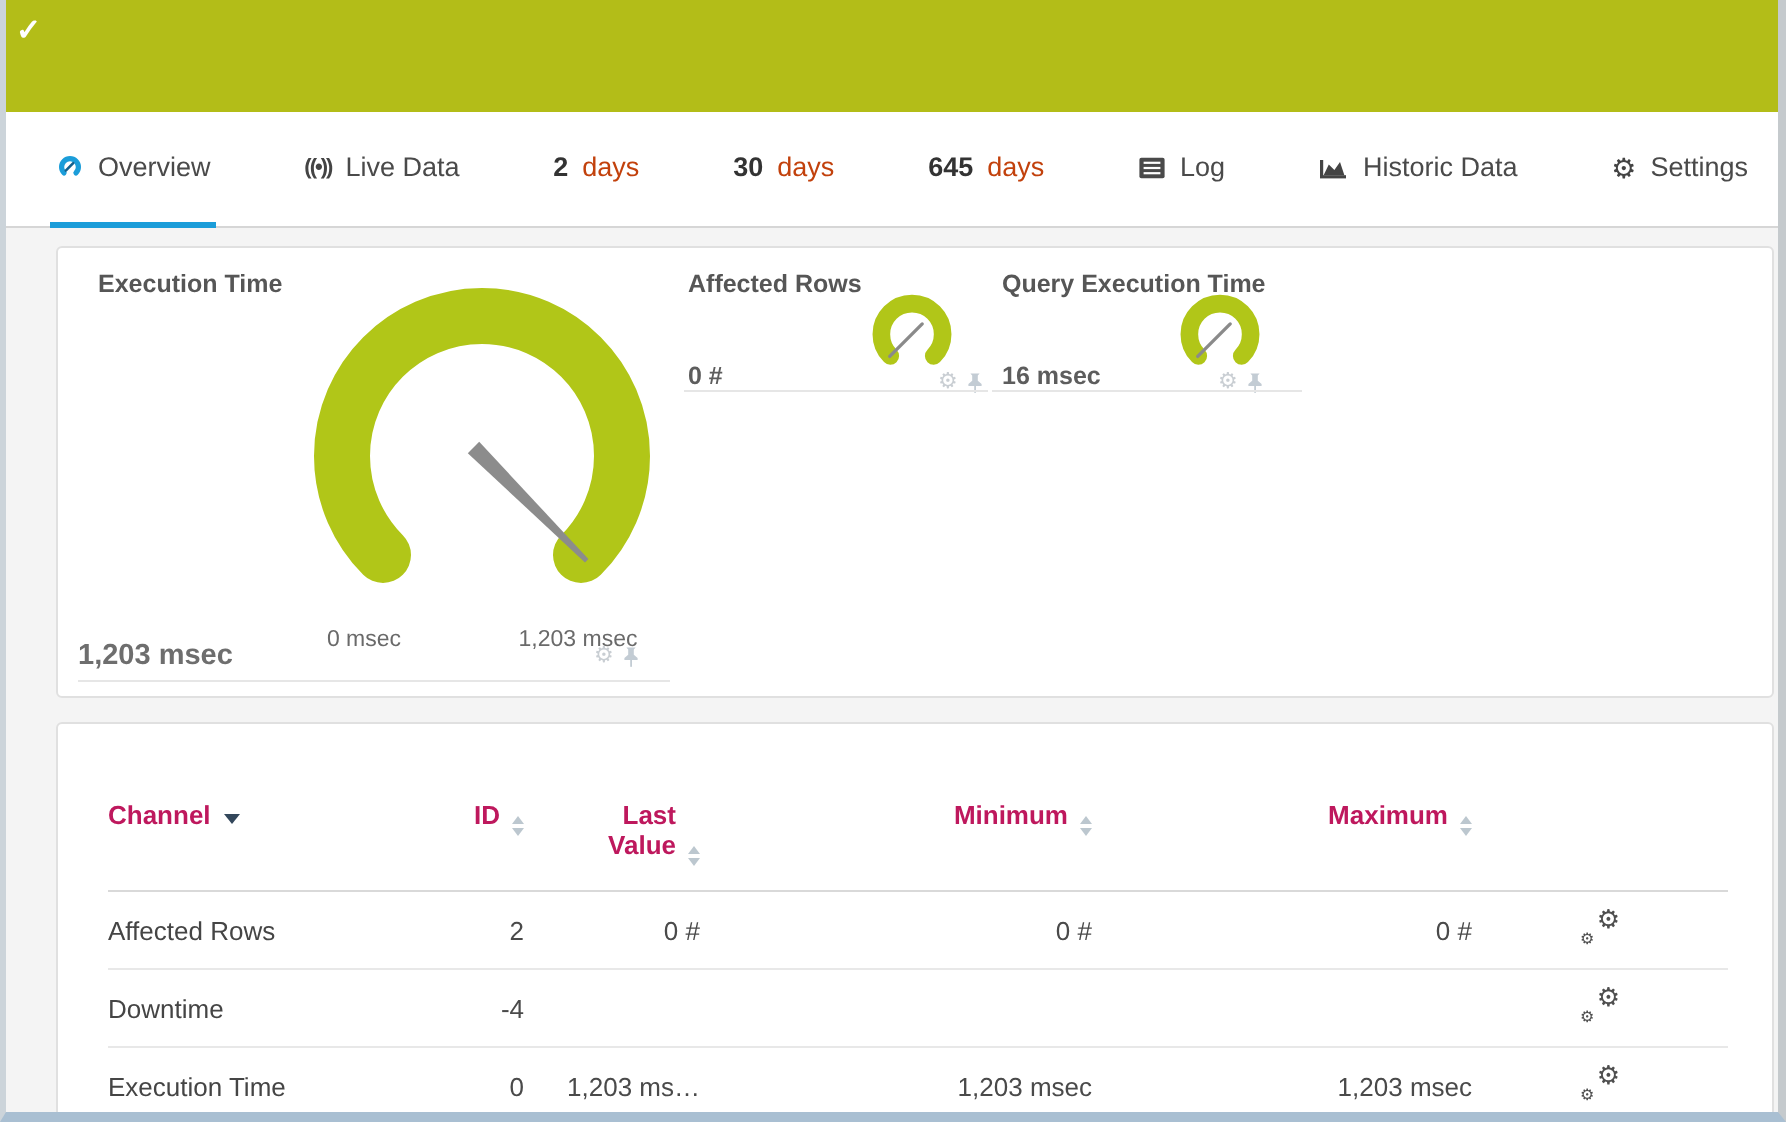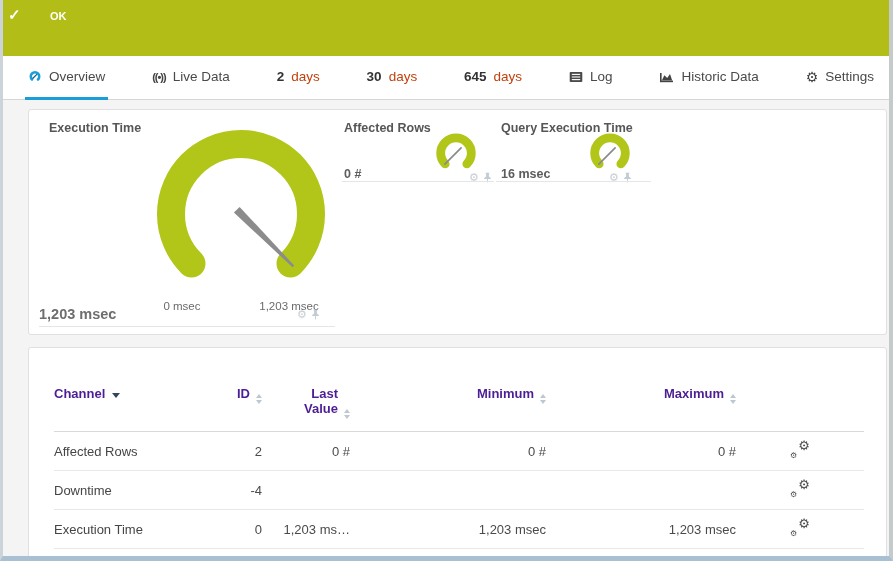--- a/index.html
+++ b/index.html
@@ -13,21 +13,21 @@
   .sensor-header { height:56px; background:#b3bd18; color:#fff; position:relative; padding:7px 0 0 25px; }
   .hdr-check { position:absolute; left:5px; top:6px; font-size:15px; font-weight:bold; }
   .title-line { display:flex; align-items:baseline; }
   .kind { font-style:italic; font-size:16.5px; margin-right:8px; }
   .sensor-name { font-weight:bold; font-size:18.5px; letter-spacing:0.2px; }
   .flag { font-size:11px; position:relative; top:-7px; margin-left:3px; cursor:pointer; }
   .stars { font-size:13px; margin-left:17px; letter-spacing:1.5px; cursor:pointer; position:relative; top:-1px; }
   .status-ok { font-size:11px; font-weight:bold; margin:3px 0 0 22px; }
 
   
-  .tabs { height:44px; background:#fff; border-bottom:1px solid #d6d6d6; display:flex;
+  .tabs { height:58px; background:#fff; border-bottom:1px solid #d6d6d6; display:flex;
           justify-content:space-between; align-items:stretch; padding:0 12px 0 22px; }
   .tab { display:flex; align-items:center; gap:7px; font-size:13.5px; color:#4a4a4a;
          border-bottom:3px solid transparent; margin-bottom:-1px; padding:0 3px; cursor:pointer; white-space:nowrap; }
   .tab.active { border-bottom-color:#1b9dd9; }
   .tab b { color:#333; }
   .tab .days { color:#c2410c; }
   .ticon-txt { font-size:11px; color:#444; letter-spacing:-1px; font-weight:bold; }
   .gear-glyph { font-size:14px; color:#444; font-style:normal; }
 
   
@@ -43,21 +43,21 @@
   .wicons { position:absolute; display:flex; align-items:center; gap:4px; cursor:pointer; }
   .wgear { font-size:11px; color:#c9ced3; font-style:normal; line-height:1; }
   .wline { position:absolute; height:1px; background:#e6e6e6; }
 
   
   .table-panel { height:211px; overflow:hidden; }
   .table-wrap { padding:38px 25px 0 25px; }
   table { width:100%; border-collapse:collapse; table-layout:fixed; }
   col.c-channel { width:156px; } col.c-id { width:52px; } col.c-last { width:88px; }
   col.c-min { width:196px; } col.c-max { width:190px; } col.c-set { width:128px; }
-  th { font-size:13px; font-weight:bold; color:#4c1d95; text-align:right; vertical-align:top;
+  th { font-size:13px; font-weight:bold; color:#be185d; text-align:right; vertical-align:top;
        padding:0 0 12px 0; border-bottom:1px solid #d9d9d9; cursor:pointer; }
   th.left { text-align:left; }
   .lastval-label { display:inline-block; width:44px; text-align:right; }
   td { font-size:13px; color:#4a4a4a; text-align:right; padding:9px 0; border-top:1px solid #e8e8e8; }
   td.left { text-align:left; color:#454545; }
   td.set { text-align:center; }
   .caret-down { display:inline-block; width:0; height:0; border-left:4px solid transparent;
                 border-right:4px solid transparent; border-top:5px solid #33475b; margin-left:7px; }
   .sorter { display:inline-flex; flex-direction:column; gap:2px; margin-left:6px; vertical-align:0px; }
   .sorter i { display:block; width:0; height:0; border-left:3.5px solid transparent; border-right:3.5px solid transparent; }
@@ -67,21 +67,20 @@
   .rowgear .g1 { position:absolute; right:0; top:-3px; font-size:13px; color:#4f4f4f; font-style:normal; }
   .rowgear .g2 { position:absolute; left:0; bottom:-2px; font-size:8px; color:#4f4f4f; font-style:normal; }
 </style>
 </head>
 <body>
 
 <div class="frame">
 
   <header class="sensor-header">
     <span class="hdr-check">✓</span>
-    <div class="status-ok">OK</div>
   </header>
 
   <nav class="tabs">
     <div class="tab active">
       <svg width="14" height="13" viewBox="0 0 14 13">
         <path d="M4.03 9.47 A4.2 4.2 0 1 1 9.97 9.47" fill="none" stroke="#1b9dd9" stroke-width="2.6" stroke-linecap="round"></path>
         <line x1="8.6" y1="4.6" x2="4.9" y2="8.3" stroke="#13618e" stroke-width="1.3" stroke-linecap="round"></line>
       </svg>
       <span>Overview</span>
     </div>

